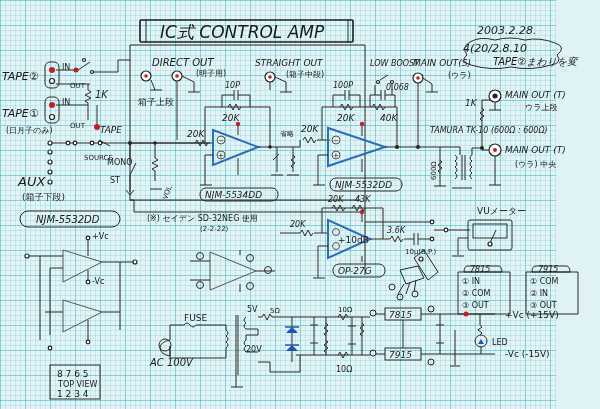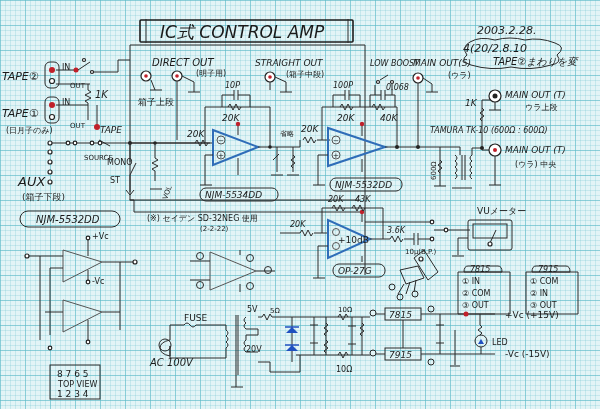--- a/index.html
+++ b/index.html
@@ -1,17 +1,17 @@
 <!DOCTYPE html>
 <html><head>
 <meta charset="utf-8">
 <style>
   html,body{margin:0;padding:0;}
   body{width:600px;height:409px;overflow:hidden;background:#dff2f4;font-family:"DejaVu Sans",sans-serif;}
-  .sheet{position:relative;width:600px;height:409px;
+  .sheet{position:relative;width:556px;height:409px;
     background-color:#e3f4f6;
     background-image:
       linear-gradient(rgba(90,185,200,.55) 1px, transparent 1px),
       linear-gradient(90deg, rgba(90,185,200,.55) 1px, transparent 1px),
       linear-gradient(rgba(120,200,210,.28) 1px, transparent 1px),
       linear-gradient(90deg, rgba(120,200,210,.28) 1px, transparent 1px);
     background-size:25px 25px,25px 25px,5px 5px,5px 5px;
   }
   svg{position:absolute;left:0;top:0;}
   .t{font-family:"DejaVu Sans",sans-serif;fill:#1a1a1a;}

